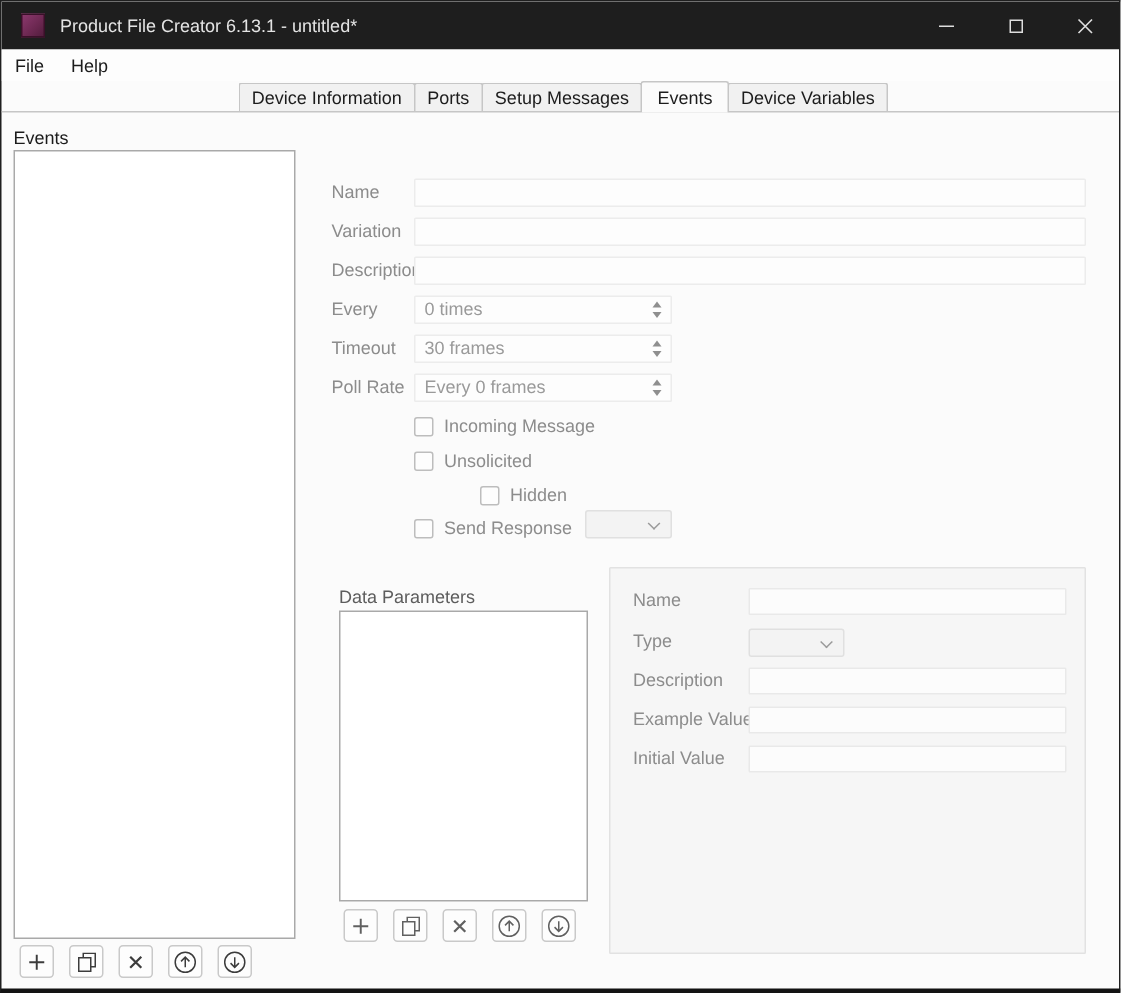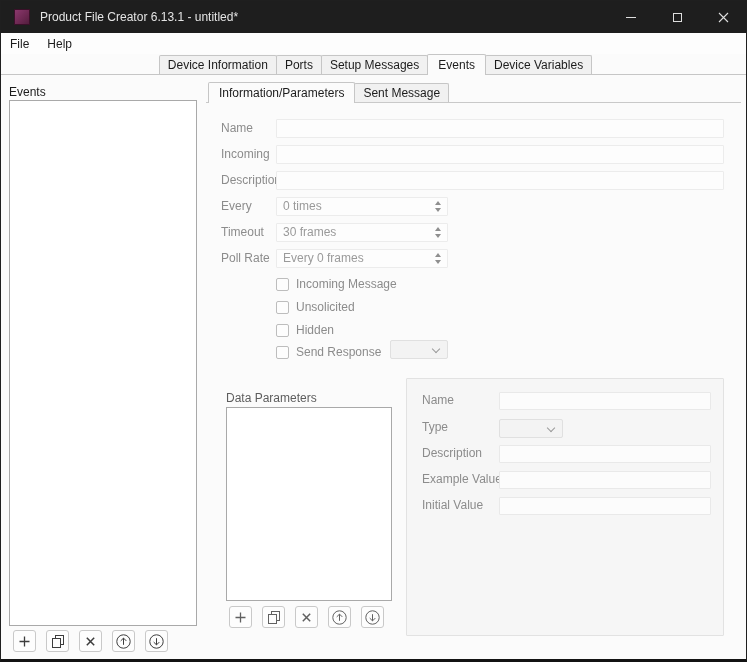--- a/index.html
+++ b/index.html
@@ -133,29 +133,25 @@
         </svg>
     </button>
     <button class="tb-btn">
       <svg width="15" height="15" viewBox="0 0 15 15">
           <circle cx="7.5" cy="7.5" r="6.7" fill="none" stroke="currentColor"></circle>
           <path d="M7.5 4.2v6.6M4.7 8.1l2.8 2.8 2.8-2.8" fill="none" stroke="currentColor"></path>
         </svg>
     </button>
   </div>
 
-  <div class="subtabbar">
-    <div class="tab tab--selected">Information/Parameters</div>
-    <div class="tab">Sent Message</div>
-  </div>
 
   <div class="form-label" style="top:118px;">Name</div>
   <div class="text-input wide" style="top:118px;"></div>
 
-  <div class="form-label" style="top:144px;">Incoming</div>
+  <div class="form-label" style="top:144px;">Variation</div>
   <div class="text-input wide" style="top:144px;"></div>
 
   <div class="form-label" style="top:170px;">Description</div>
   <div class="text-input wide" style="top:170px;"></div>
 
   <div class="form-label" style="top:196px;">Every</div>
   <div class="spinbox" style="top:196px;">
     <span class="spin-value">0 times</span>
     <span class="spin-arrows">
       <span class="spin-up"></span>
@@ -182,21 +178,21 @@
   </div>
 
   <div class="check-row" style="top:275px;">
     <span class="checkbox"></span>
     <span class="check-label">Incoming Message</span>
   </div>
   <div class="check-row" style="top:298px;">
     <span class="checkbox"></span>
     <span class="check-label">Unsolicited</span>
   </div>
-  <div class="check-row" style="top:321px;">
+  <div class="check-row" style="top:321px;margin-left:44px;">
     <span class="checkbox"></span>
     <span class="check-label">Hidden</span>
   </div>
   <div class="check-row" style="top:343px;">
     <span class="checkbox"></span>
     <span class="check-label">Send Response</span>
     <span class="dropdown" style="height:19px;">
       <span class="chev"></span>
     </span>
   </div>

